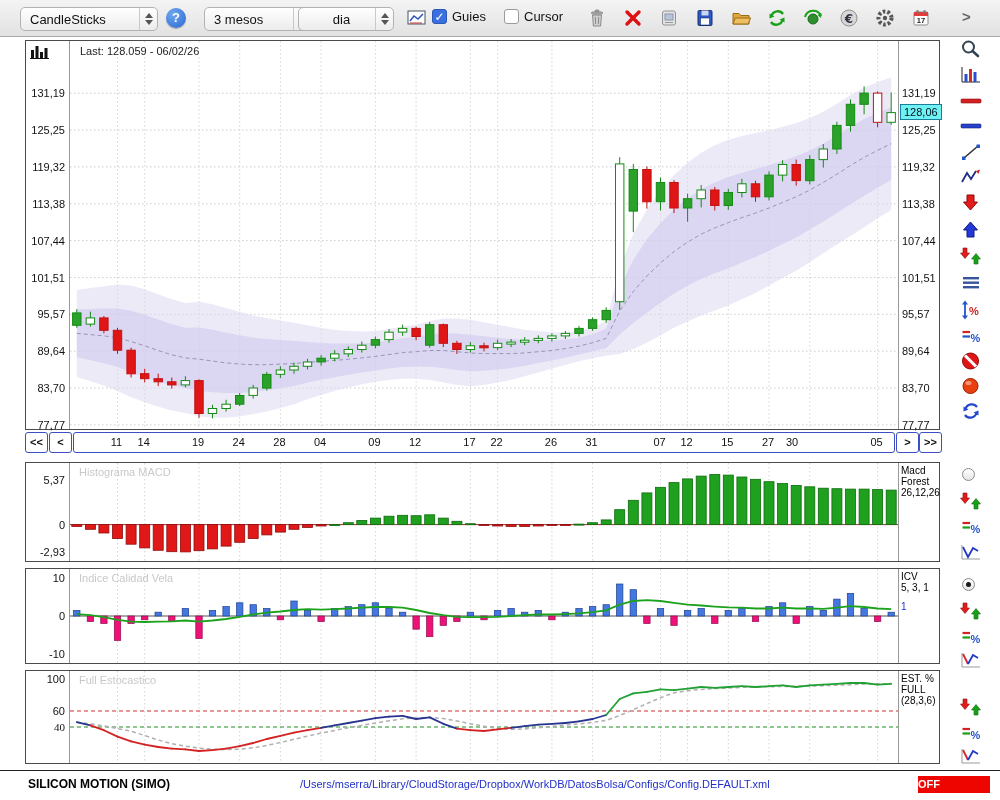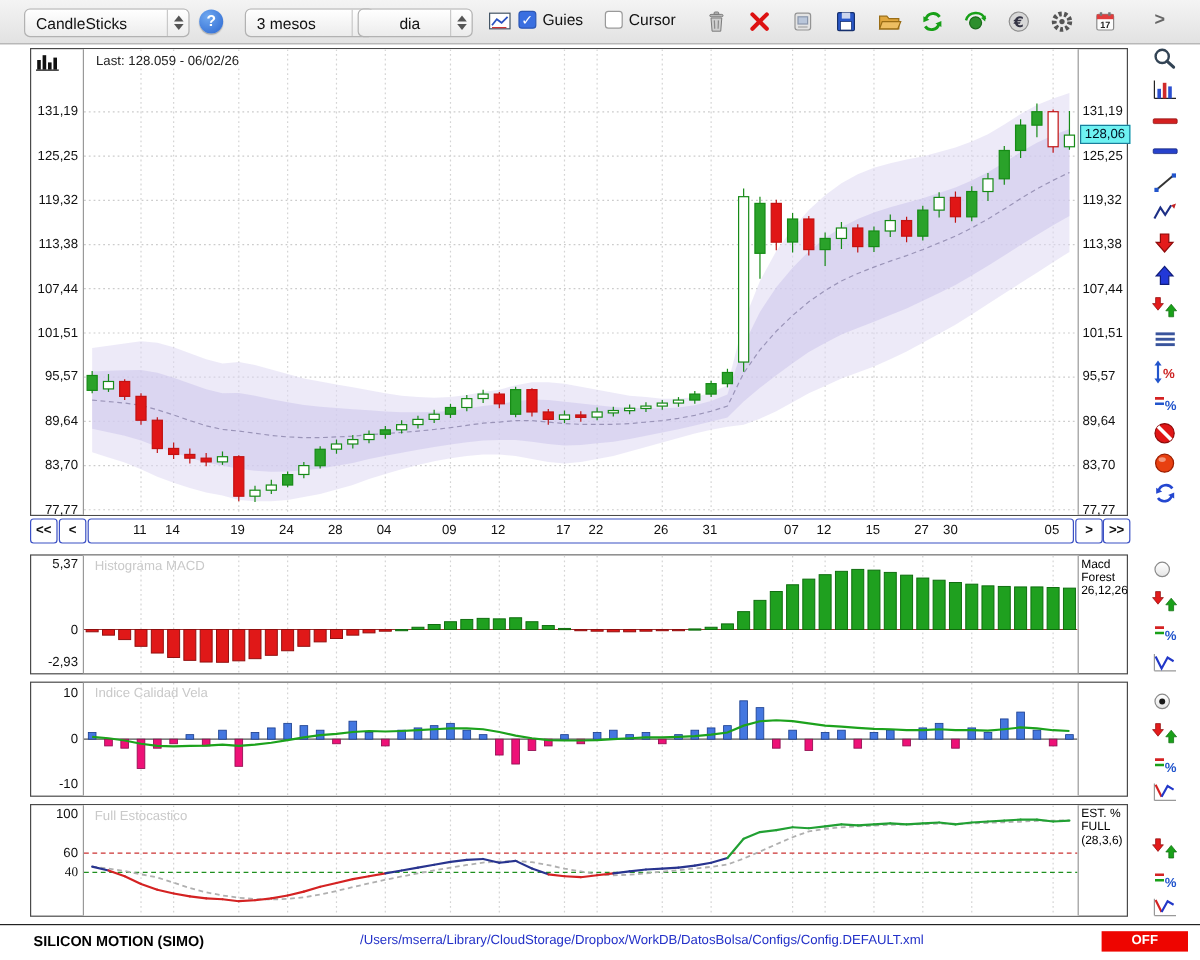--- a/index.html
+++ b/index.html
@@ -41,21 +41,21 @@
   .navdate{position:absolute;top:3px;width:22px;text-align:center;font-size:11px;color:#111;}
   
   .sidebar{position:absolute;left:945px;top:36px;width:55px;height:734px;}
   .tool{position:absolute;left:11px;width:30px;height:22px;display:flex;align-items:center;justify-content:center;}
   .radio{position:absolute;left:17px;width:13px;height:13px;border:1px solid #8a8a8a;border-radius:50%;background:linear-gradient(#fff,#e6e6e6);box-sizing:border-box;}
   .radio.checked::after{content:"";display:block;width:5px;height:5px;background:#1a1a1a;border-radius:50%;margin:3px auto;}
   
   .statusbar{position:absolute;left:0;top:770px;width:1000px;height:30px;background:#fff;border-top:1px solid #222;}
   .sym{position:absolute;left:28px;top:6px;font-size:12px;font-weight:bold;color:#000;}
   .cfgpath{position:absolute;left:300px;top:7px;font-size:11px;color:#2230c8;}
-  .offbtn{position:absolute;left:918px;top:5px;width:72px;height:17px;background:#ee0500;color:#fff;font-size:11px;font-weight:bold;text-align:center;line-height:17px;}
+  .offbtn{position:absolute;left:918px;top:5px;width:72px;height:17px;background:#ee0500;color:#fff;font-size:11px;font-weight:bold;line-height:17px;}
 </style>
 </head>
 <body>
 
 <div class="app">
 
   <div class="toolbar">
     <div class="popup" style="left:20px;width:136px;">
       <span class="ptxt">CandleSticks</span>
       <span class="stepper">
@@ -387,21 +387,21 @@
         <div class="navdate" style="left: 683px;">27</div>
         <div class="navdate" style="left: 707px;">30</div>
         <div class="navdate" style="left: 791.6px;">05</div>
       </div>
     <div class="navbtn" style="left:871px;">&gt;</div>
     <div class="navbtn" style="left:894px;">&gt;&gt;</div>
   </div>
 
   <div class="panel" id="p-macd" style="top:462px;height:100px;">
     <div class="glft" id="macd-left">
-        <div class="ylab" style="top: 1px;">5,37</div>
+        <div class="ylab" style="top: 11px;">5,37</div>
         <div class="ylab" style="top: 55.6px;">0</div>
         <div class="ylab" style="top: 82.9px;">-2,93</div>
       </div>
     <div class="plotarea" id="macd-plot"><svg width="828" height="98">
           <line x1="47.5" x2="47.5" y1="0" y2="98" stroke="#d4d4d4" stroke-width="1" stroke-dasharray="1.5,2.5"></line>
           <line x1="74.7" x2="74.7" y1="0" y2="98" stroke="#d4d4d4" stroke-width="1" stroke-dasharray="1.5,2.5"></line>
           <line x1="129.0" x2="129.0" y1="0" y2="98" stroke="#d4d4d4" stroke-width="1" stroke-dasharray="1.5,2.5"></line>
           <line x1="169.7" x2="169.7" y1="0" y2="98" stroke="#d4d4d4" stroke-width="1" stroke-dasharray="1.5,2.5"></line>
           <line x1="210.4" x2="210.4" y1="0" y2="98" stroke="#d4d4d4" stroke-width="1" stroke-dasharray="1.5,2.5"></line>
           <line x1="251.1" x2="251.1" y1="0" y2="98" stroke="#d4d4d4" stroke-width="1" stroke-dasharray="1.5,2.5"></line>
@@ -579,20 +579,27 @@
             <rect x="763.7" y="30.1" width="6.4" height="16.9" fill="#4477e0" stroke="#1c3f8f" stroke-width="0.7"></rect>
             <rect x="777.3" y="24.4" width="6.4" height="22.6" fill="#4477e0" stroke="#1c3f8f" stroke-width="0.7"></rect>
             <rect x="790.9" y="39.5" width="6.4" height="7.5" fill="#4477e0" stroke="#1c3f8f" stroke-width="0.7"></rect>
             <rect x="804.4" y="47.0" width="6.4" height="5.6" fill="#ee1177" stroke="#8f0d4f" stroke-width="0.7"></rect>
             <rect x="818.0" y="43.2" width="6.4" height="3.8" fill="#4477e0" stroke="#1c3f8f" stroke-width="0.7"></rect>
           </g>
           <polyline points="6.8,45.1 20.4,46.2 33.9,48.1 47.5,50.8 61.1,52.6 74.7,53.0 88.2,52.6 101.8,52.3 115.4,51.5 129.0,52.6 142.5,51.5 156.1,50.0 169.7,47.8 183.2,45.5 196.8,43.6 210.4,42.5 224.0,41.0 237.5,40.2 251.1,40.6 264.7,40.2 278.3,39.5 291.8,38.7 305.4,38.0 319.0,38.0 332.6,38.7 346.1,41.0 359.7,44.0 373.3,46.2 386.9,47.8 400.4,48.1 414.0,48.1 427.6,47.8 441.1,47.0 454.7,46.2 468.3,45.5 481.9,45.5 495.4,45.1 509.0,44.4 522.6,43.2 536.2,41.4 549.7,35.7 563.3,32.0 576.9,31.2 590.5,32.0 604.0,33.8 617.6,35.7 631.2,36.5 644.8,37.6 658.3,38.4 671.9,38.7 685.5,39.5 699.0,39.5 712.6,38.7 726.2,39.5 739.8,39.5 753.3,39.9 766.9,38.7 780.5,37.2 794.1,38.0 807.6,39.5 821.2,40.2" fill="none" stroke="#1ca21c" stroke-width="1.8"></polyline>
         </svg>
       <div class="ptitle">Indice Calidad Vela</div>
     </div>
+    <div class="grgt">
+      <div class="rtext">
+        <div>ICV</div>
+        <div>5, 3, 1</div>
+        <div class="icvone">1</div>
+      </div>
+    </div>
   </div>
 
   <div class="panel" id="p-stoch" style="top:670px;height:94px;">
     <div class="glft" id="stoch-left">
         <div class="ylab" style="top: 2px;">100</div>
         <div class="ylab" style="top: 34px;">60</div>
         <div class="ylab" style="top: 50px; font-family: Liberation Serif, serif;">40</div>
       </div>
     <div class="plotarea" id="stoch-plot"><svg width="828" height="92">
           <line x1="47.5" x2="47.5" y1="0" y2="92" stroke="#d4d4d4" stroke-width="1" stroke-dasharray="1.5,2.5"></line>

